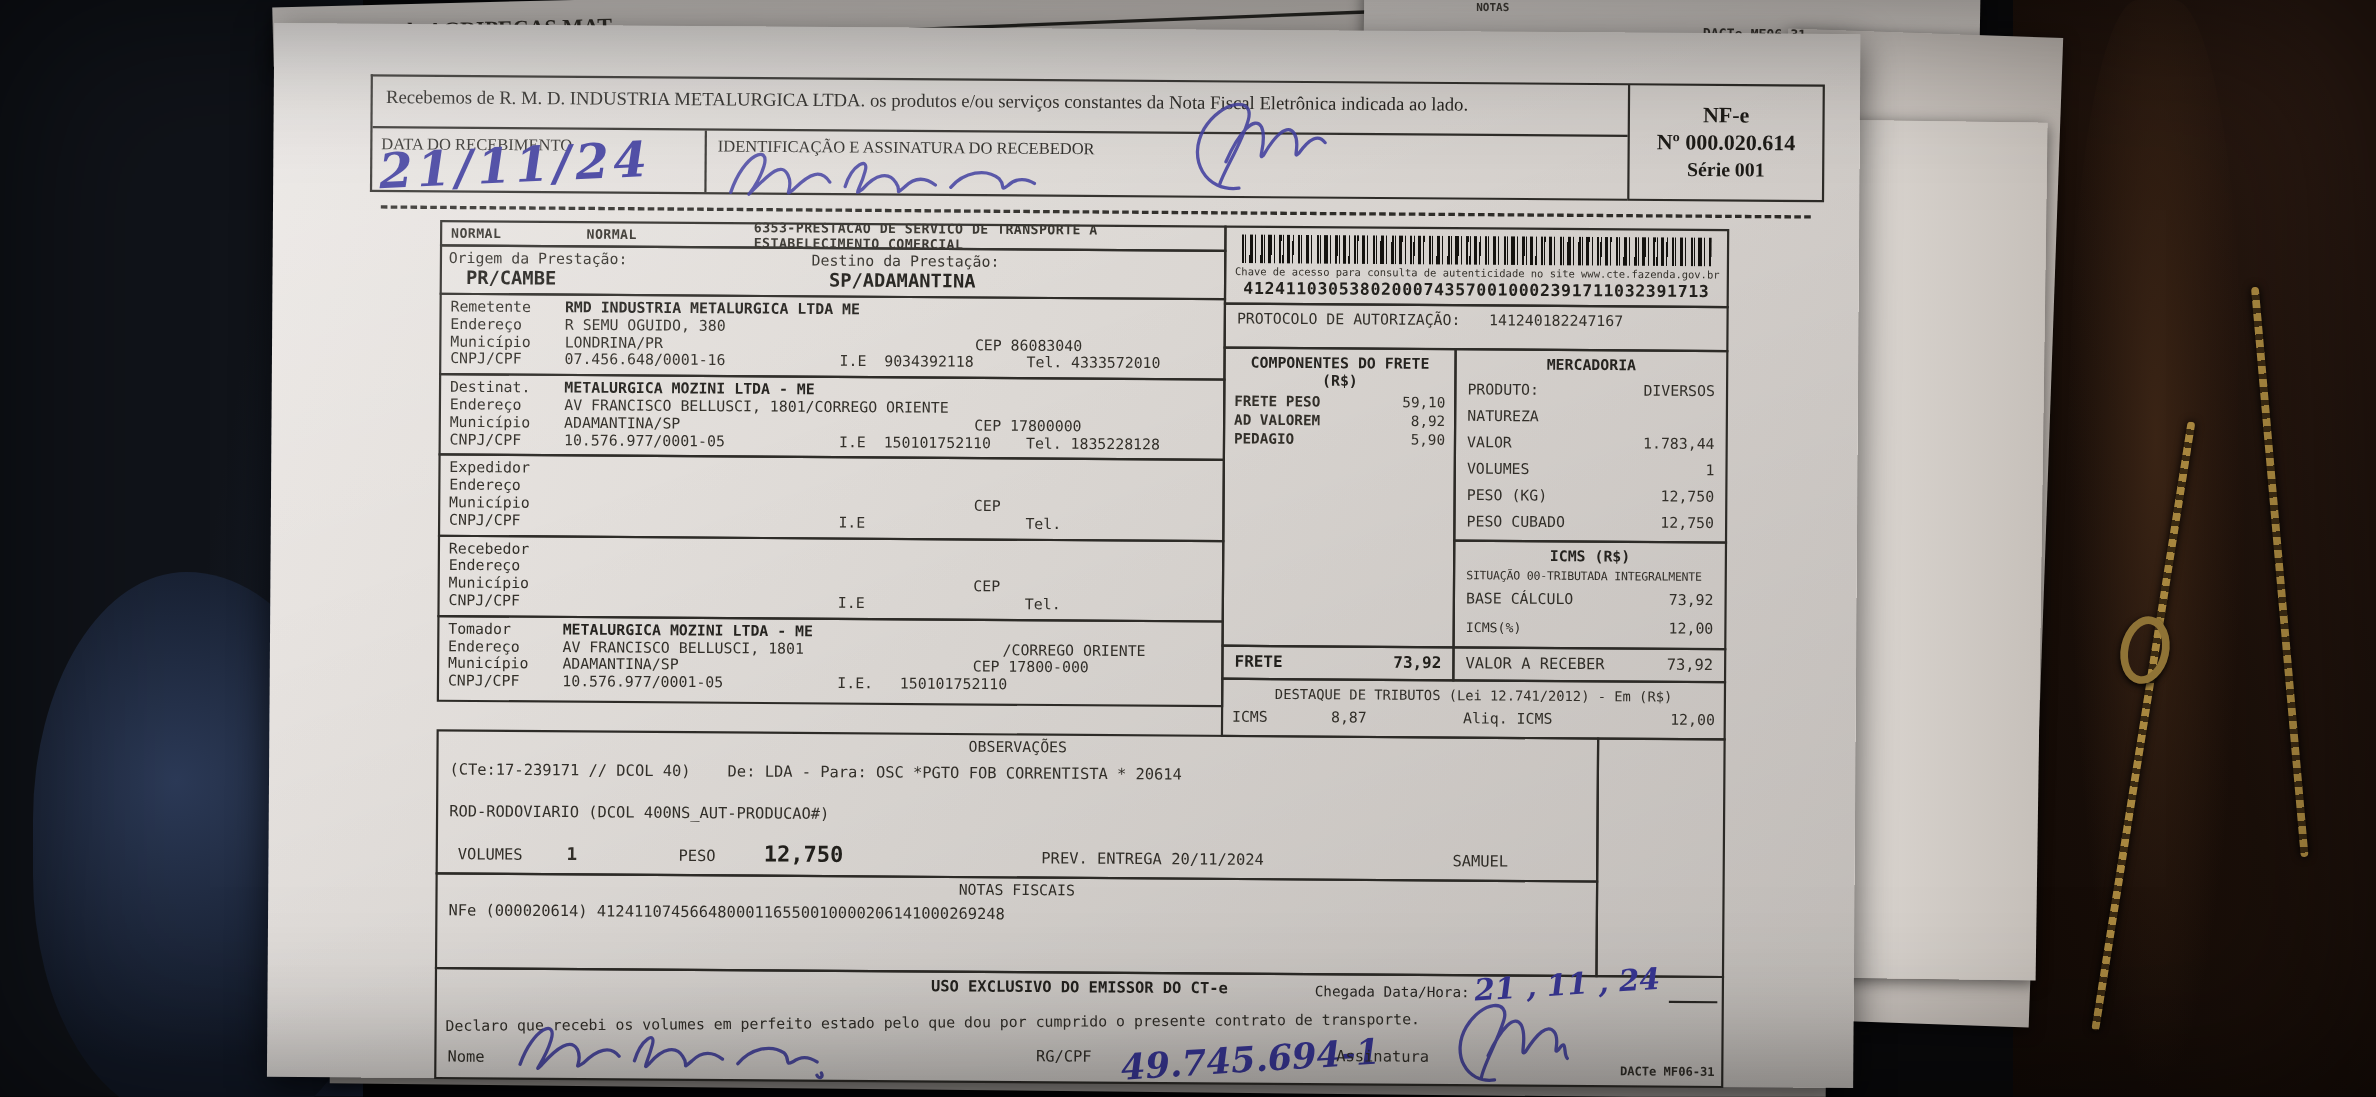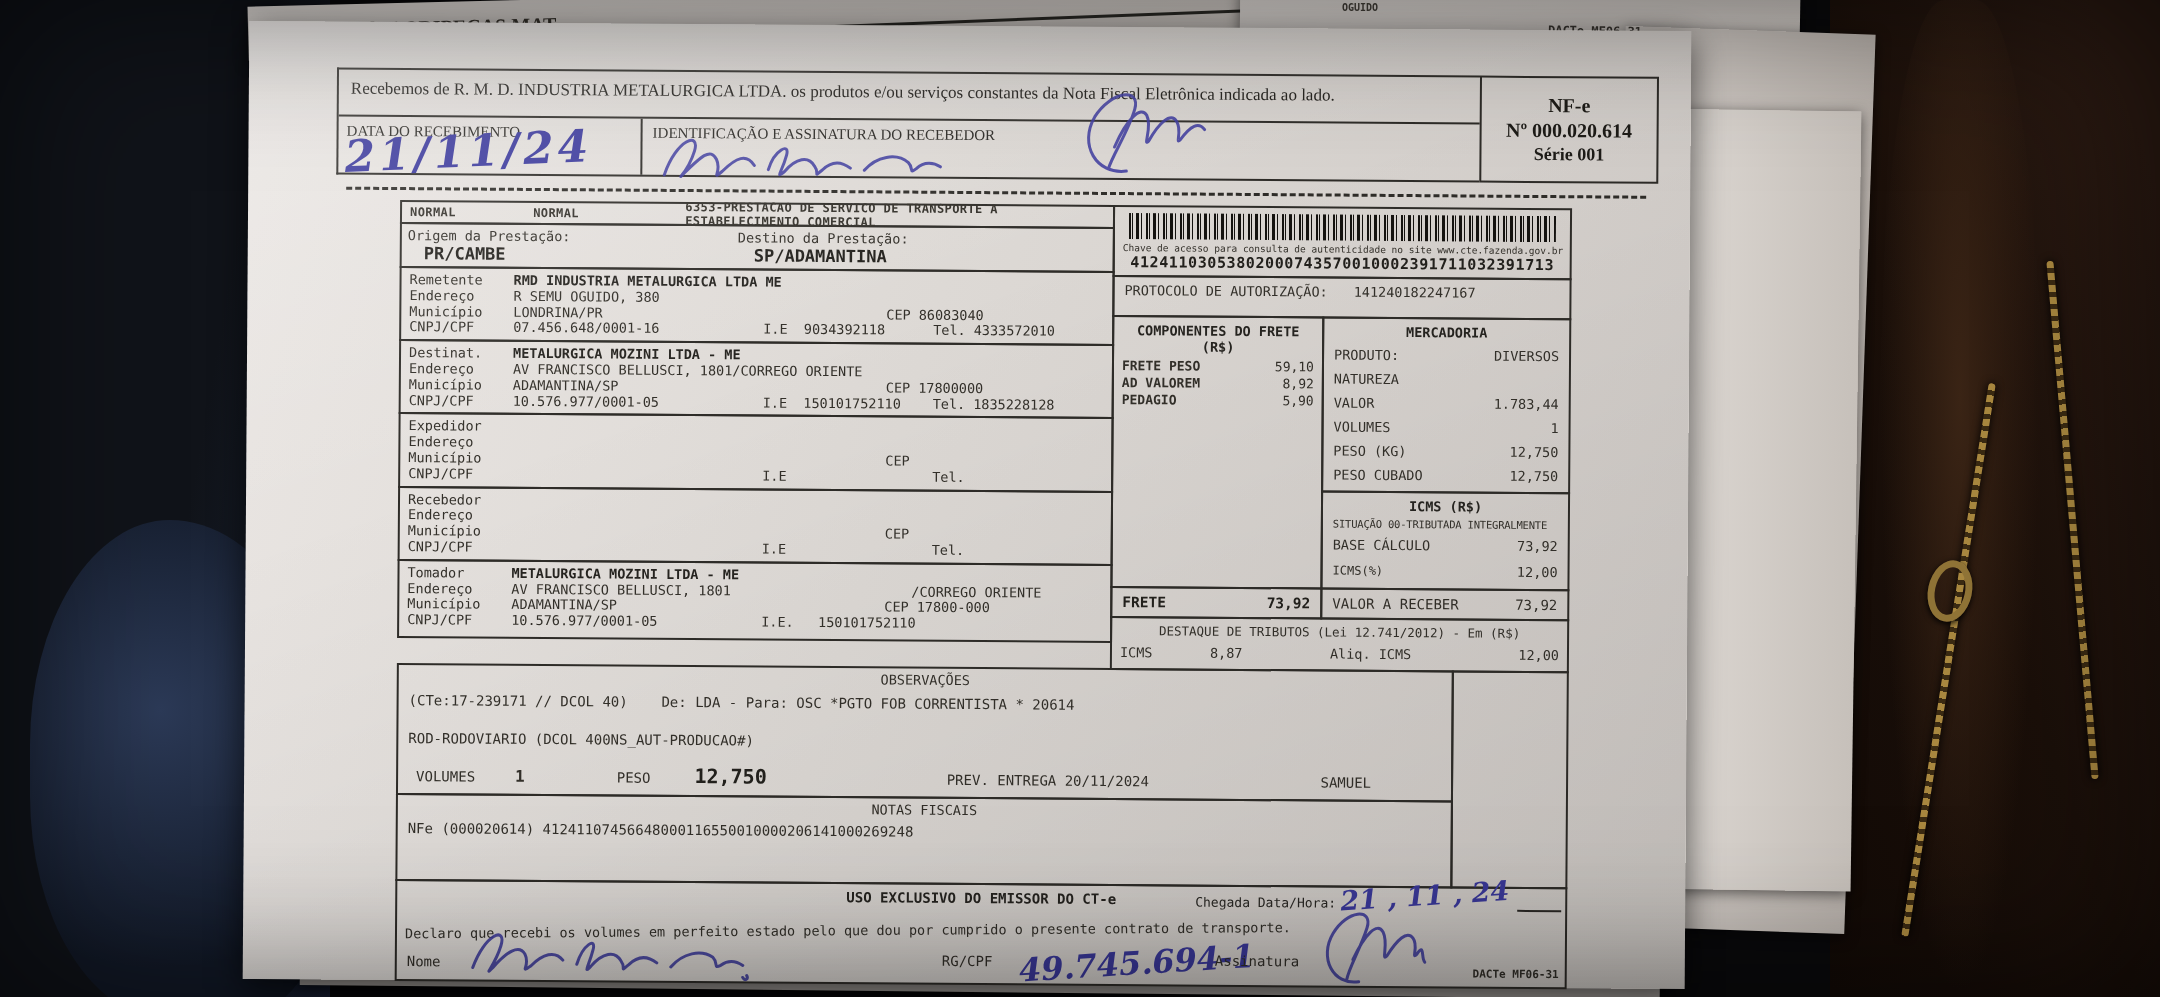--- a/index.html
+++ b/index.html
@@ -144,21 +144,21 @@
   <div class="zipper-pull"></div>
 
   <div class="sheet s-top">
     <span class="frag-tl">Recebemos de AGRIPECAS MAT</span>
     <span class="frag-line"></span>
   </div>
   <div class="sheet s-tr"></div>
   <div class="sheet s-right1"></div>
   <div class="sheet s-right2"></div>
   <div class="sheet s-bottom"></div>
-  <span class="frag-center">OGUIDO</span>
+  <span class="frag-center">NOTAS</span>
   <span class="frag-tr">DACTe MF06-31</span>
 
   <div class="doc">
 
     <div class="receipt">
       <div class="receipt-left">
         <div class="receb-text serif">Recebemos de R. M. D. INDUSTRIA METALURGICA LTDA. os produtos e/ou serviços constantes da Nota Fiscal Eletrônica indicada ao lado.</div>
         <div class="receipt-row2">
           <div class="cell-data">
             <span class="rc-lbl serif">DATA DO RECEBIMENTO</span>

